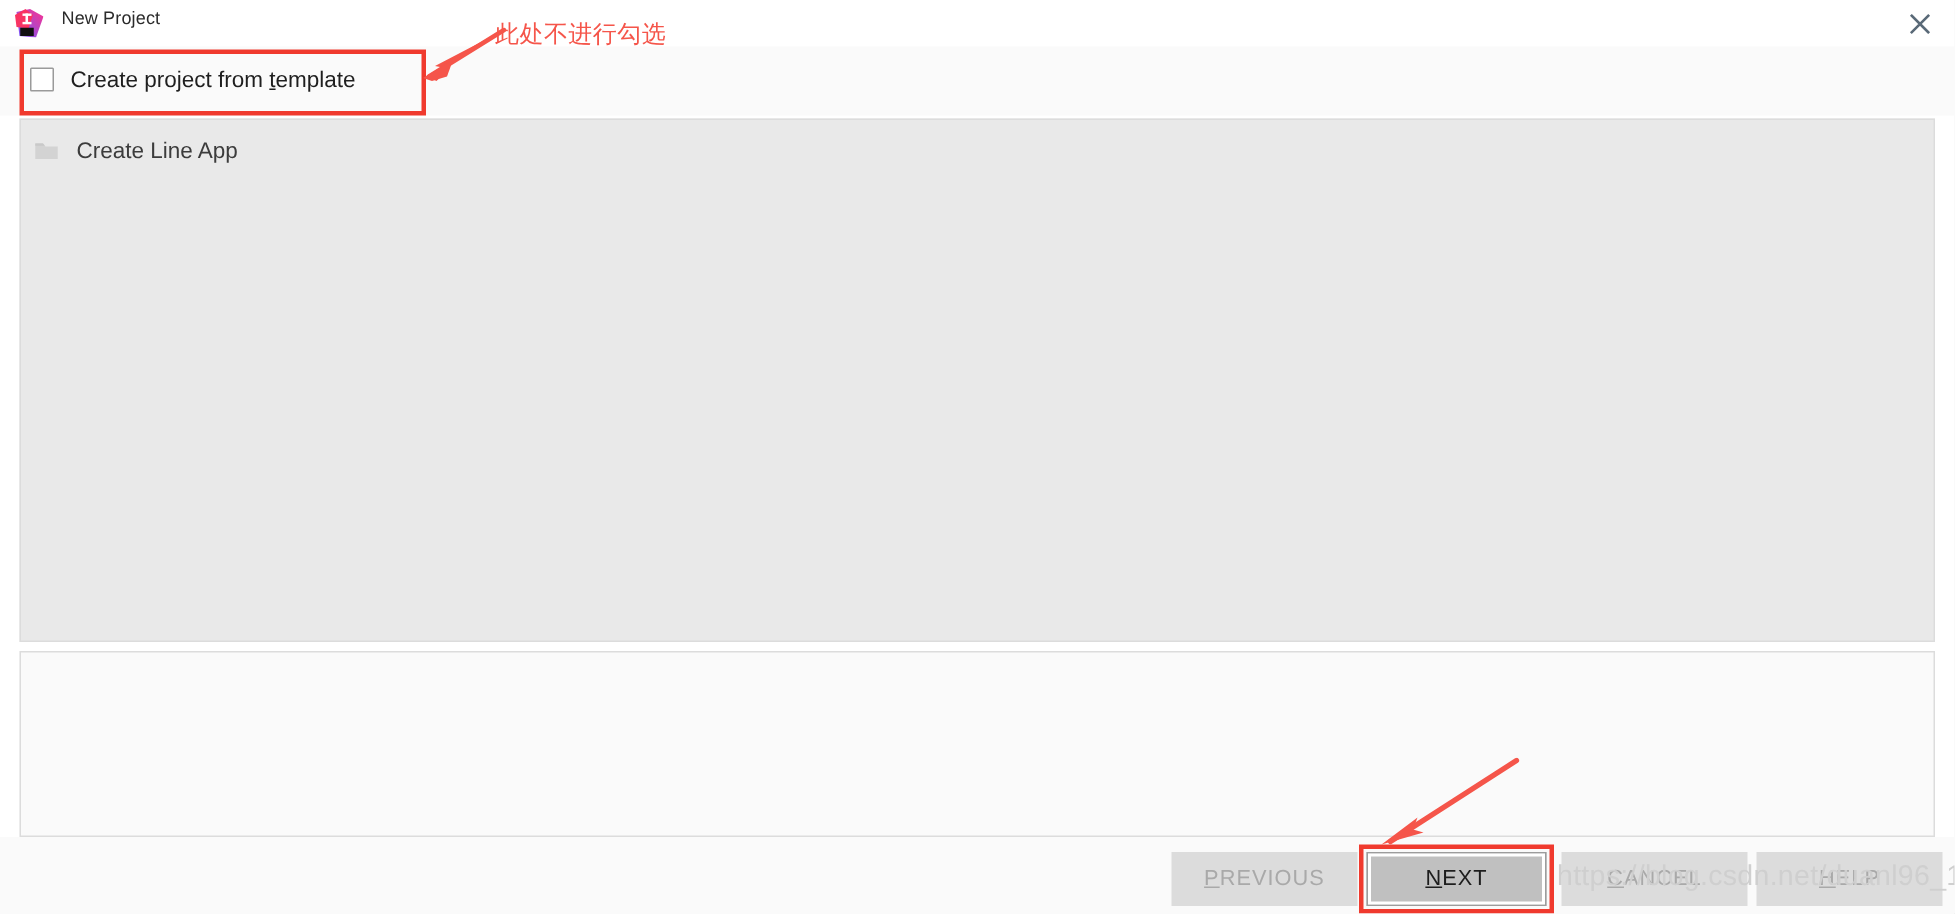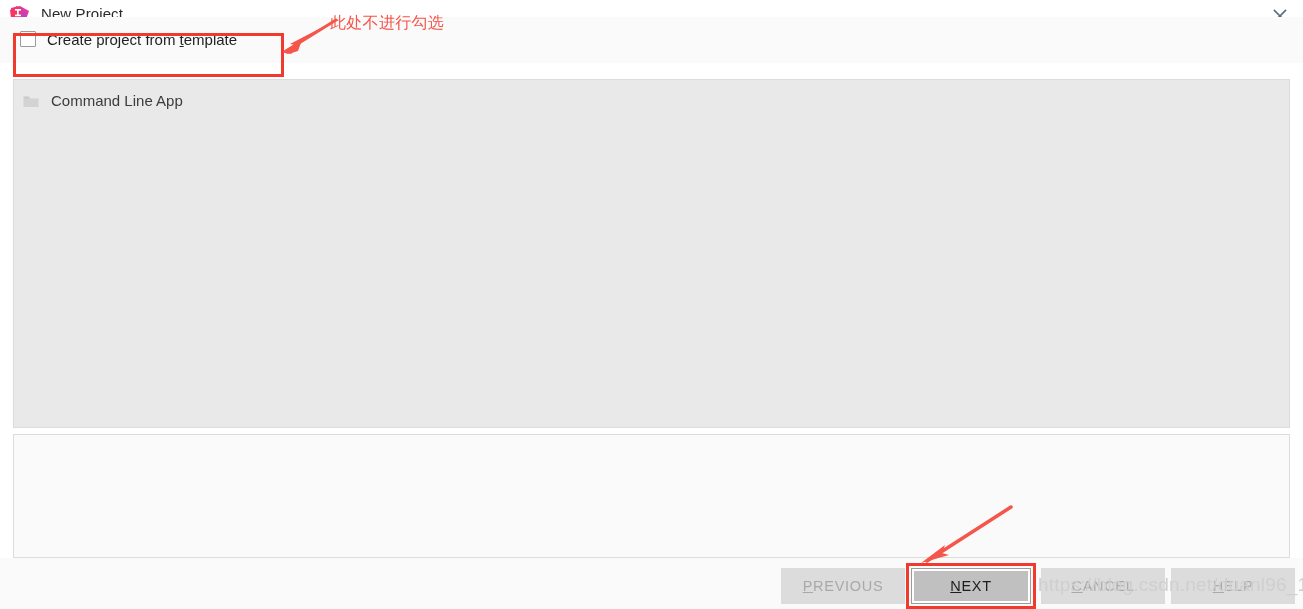--- a/index.html
+++ b/index.html
@@ -24,40 +24,40 @@
     background: #ffffff;
   }
   .titlebar-icon {
     position: absolute;
     left: 10px; top: 6px;
     width: 19px; height: 19px;
   }
   .titlebar-title {
     position: absolute;
     left: 41px; top: 5px;
-    font-size: 15px;
+    font-size: 12px;
     color: #2b2b2b;
     letter-spacing: 0.1px;
     white-space: nowrap;
   }
   .close-btn {
     position: absolute;
     right: 0; top: 0;
     width: 46px; height: 31px;
     display: flex;
     align-items: center;
     justify-content: center;
     cursor: pointer;
   }
   .close-btn svg { display:block; }
 
   
   .tmpl-row {
     position: absolute;
-    left: 0; top: 17px;
+    left: 0; top: 31px;
     width: 1303px; height: 46px;
     background: #fafafa;
   }
   .chk-wrap {
     position: absolute;
     left: 20px; top: 9px;
     display: flex;
     align-items: center;
     height: 26px;
     cursor: pointer;
@@ -280,21 +280,21 @@
 </span>
 
 <div class="list-panel">
   <div class="list-item">
     <span class="folder-icon">
       <svg width="16" height="13" viewBox="0 0 16 13">
         <path d="M0.5 2 L6 2 L7.3 3.6 L15.5 3.6 L15.5 12 L0.5 12 Z" fill="#d3d3d3"></path>
         <path d="M0.5 1.5 L5.6 1.5 L6.9 3.2 L0.5 3.2 Z" fill="#c9c9c9"></path>
       </svg>
     </span>
-    <span class="list-item-label">Command Line App</span>
+    <span class="list-item-label">Create Line App</span>
   </div>
 </div>
 
 <div class="detail-panel"></div>
 
 <div class="footer"></div>
 
 <span class="arrow-bottom">
   <svg width="100" height="62" viewBox="0 0 100 62">
     <path d="M96 2 L12 56" stroke="#f5554a" stroke-width="3.5" stroke-linecap="round"></path>

